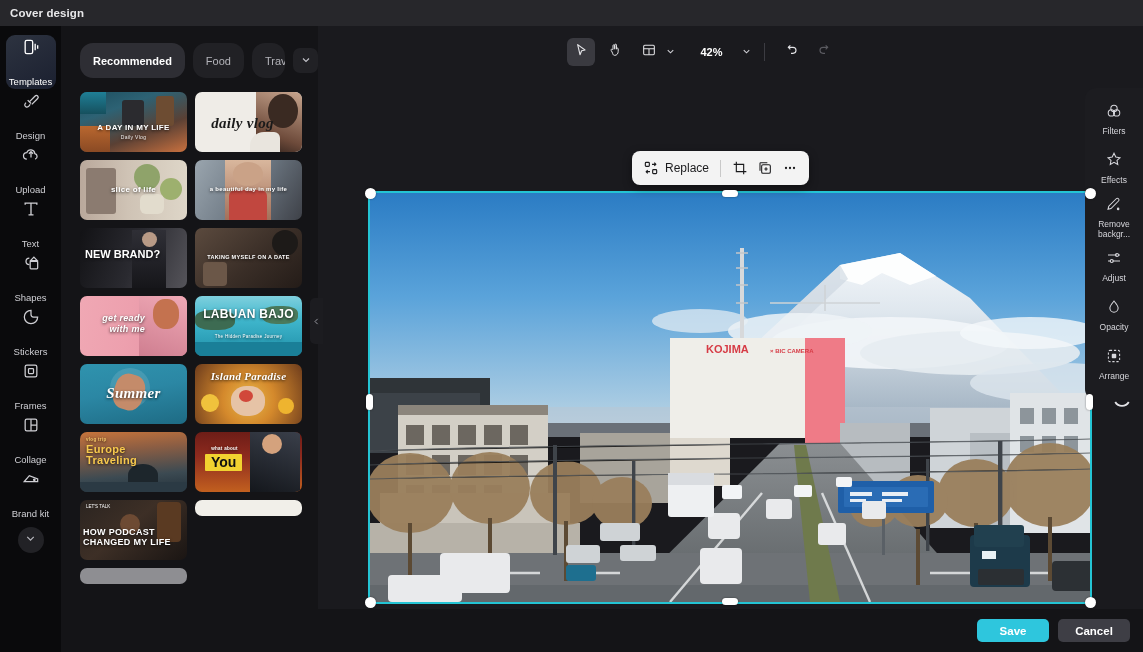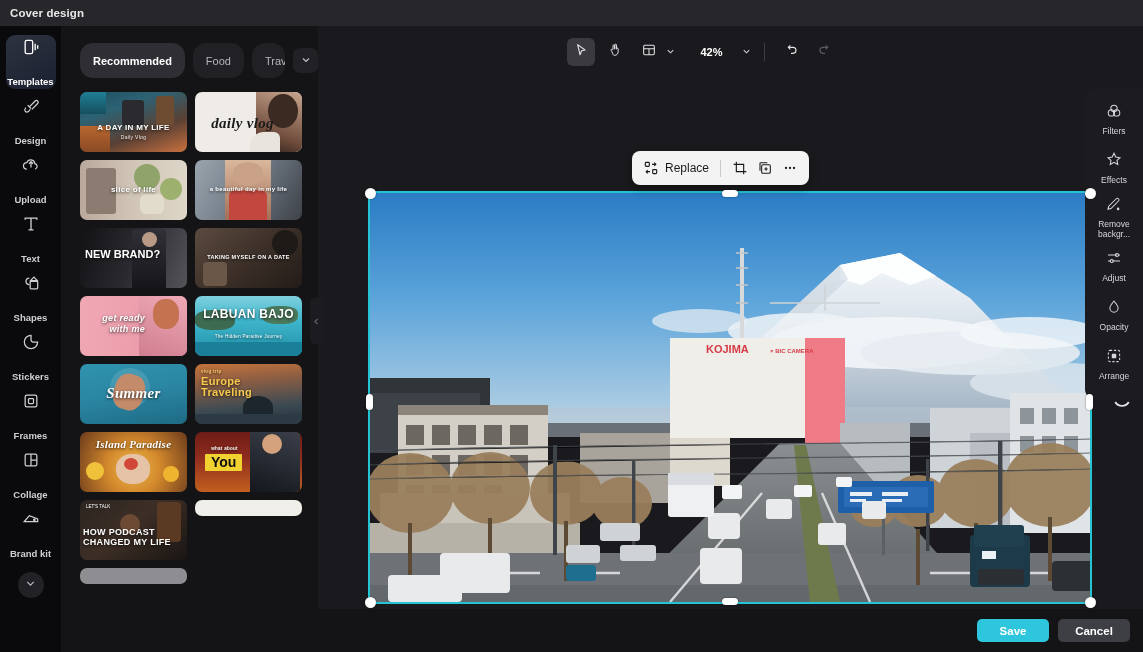--- a/index.html
+++ b/index.html
@@ -23,23 +23,22 @@
 
   
   .rail {
     position: absolute; left: 0; top: 26px; width: 61px; height: 626px;
     background: #0a0a0c; display: flex; flex-direction: column;
     align-items: center; padding-top: 9px;
   }
   .rail-item {
     width: 50px; height: 54px; display: flex; flex-direction: column;
     align-items: center; justify-content: center; gap: 20px;
-    border-radius: 9px; cursor: pointer; margin-bottom: 5px;
+    border-radius: 9px; cursor: pointer; 
     color: #cfcfd4;
-    font-weight: bold;
   }
   .rail-item.active {
     background: linear-gradient(150deg,#2d3340 0%,#1b2030 100%);
     color: #fff;
   }
   .rail-lbl { font-size: 9.5px; line-height: 10.5px; text-align: center; }
   .rail-lbl.two { line-height: 10px; }
   .rail-ico { display: block; width: 20px; height: 20px; }
   .rail-ico svg { width: 20px; height: 20px; display: block; }
   .rail-more {
@@ -346,33 +345,33 @@
         <div class="tx" style="top:13px;font-size:12px;line-height:11px">LABUAN BAJO</div>
         <div class="tx" style="top:38px;font-size:4.5px;font-weight:normal">The Hidden Paradise Journey</div>
       </div>
 
       <div class="thumb" style="background:linear-gradient(170deg,#2f93ae 0%,#2b87a4 45%,#1e6b84 100%)">
         <div style="position:absolute;left:30px;top:4px;width:40px;height:40px;border-radius:50%;background:rgba(255,255,255,.12)"></div>
         <div style="position:absolute;left:34px;top:10px;width:30px;height:36px;background:#c48b6a;border-radius:40%;transform:rotate(18deg)"></div>
         <div class="tx" style="top:21px;font-size:15px;font-family:'Liberation Serif',serif;font-style:italic">Summer</div>
       </div>
 
-      <div class="thumb" style="background:linear-gradient(175deg,#c6743b 0%,#8d5e43 30%,#3c4a52 70%,#22303a 100%)">
-        <div style="position:absolute;left:48px;bottom:6px;width:30px;height:22px;background:#1d262c;border-radius:50% 50% 4px 4px"></div>
-        <div style="position:absolute;left:0;bottom:0;width:107px;height:10px;background:#2b3a44"></div>
-        <div class="tx" style="top:5px;left:6px;text-align:left;font-size:4.5px;color:#f5c76a">vlog trip</div>
-        <div class="tx" style="top:12px;left:6px;right:34px;text-align:left;font-size:11px;line-height:11px;color:#f7c94d">Europe Traveling</div>
-      </div>
-
       <div class="thumb" style="background:radial-gradient(circle at 50% 60%,#e8b84a 0%,#d4892c 40%,#6c3b1c 100%)">
         <div style="position:absolute;left:36px;top:22px;width:34px;height:30px;border-radius:45%;background:#e6c3a6"></div>
         <div style="position:absolute;left:6px;top:30px;width:18px;height:18px;border-radius:50%;background:#f0c23c"></div>
         <div style="position:absolute;right:8px;top:34px;width:16px;height:16px;border-radius:50%;background:#eeb42f"></div>
         <div style="position:absolute;left:44px;top:26px;width:14px;height:12px;border-radius:50%;background:#d1483a"></div>
         <div class="tx" style="top:6px;font-size:11px;font-family:'Liberation Serif',serif;font-style:italic">Island Paradise</div>
+      </div>
+
+      <div class="thumb" style="background:linear-gradient(175deg,#c6743b 0%,#8d5e43 30%,#3c4a52 70%,#22303a 100%)">
+        <div style="position:absolute;left:48px;bottom:6px;width:30px;height:22px;background:#1d262c;border-radius:50% 50% 4px 4px"></div>
+        <div style="position:absolute;left:0;bottom:0;width:107px;height:10px;background:#2b3a44"></div>
+        <div class="tx" style="top:5px;left:6px;text-align:left;font-size:4.5px;color:#f5c76a">vlog trip</div>
+        <div class="tx" style="top:12px;left:6px;right:34px;text-align:left;font-size:11px;line-height:11px;color:#f7c94d">Europe Traveling</div>
       </div>
 
       <div class="thumb" style="background:linear-gradient(180deg,#6d1d17 0%,#8d2a1e 40%,#c2601f 100%)">
         <div style="position:absolute;right:2px;top:0;width:50px;height:60px;background:linear-gradient(200deg,#3a3f4a,#14171c)"></div>
         <div style="position:absolute;right:20px;top:2px;width:20px;height:20px;border-radius:50%;background:#d4a27d"></div>
         <div class="tx" style="top:14px;left:4px;right:52px;text-align:center;font-size:4.5px">what about</div>
         <div style="position:absolute;left:10px;top:22px;background:#f2d230;padding:1px 6px;border-radius:1px">
           <span style="color:#111;font-weight:bold;font-size:14px;line-height:15px;display:block">You</span>
         </div>
       </div>

